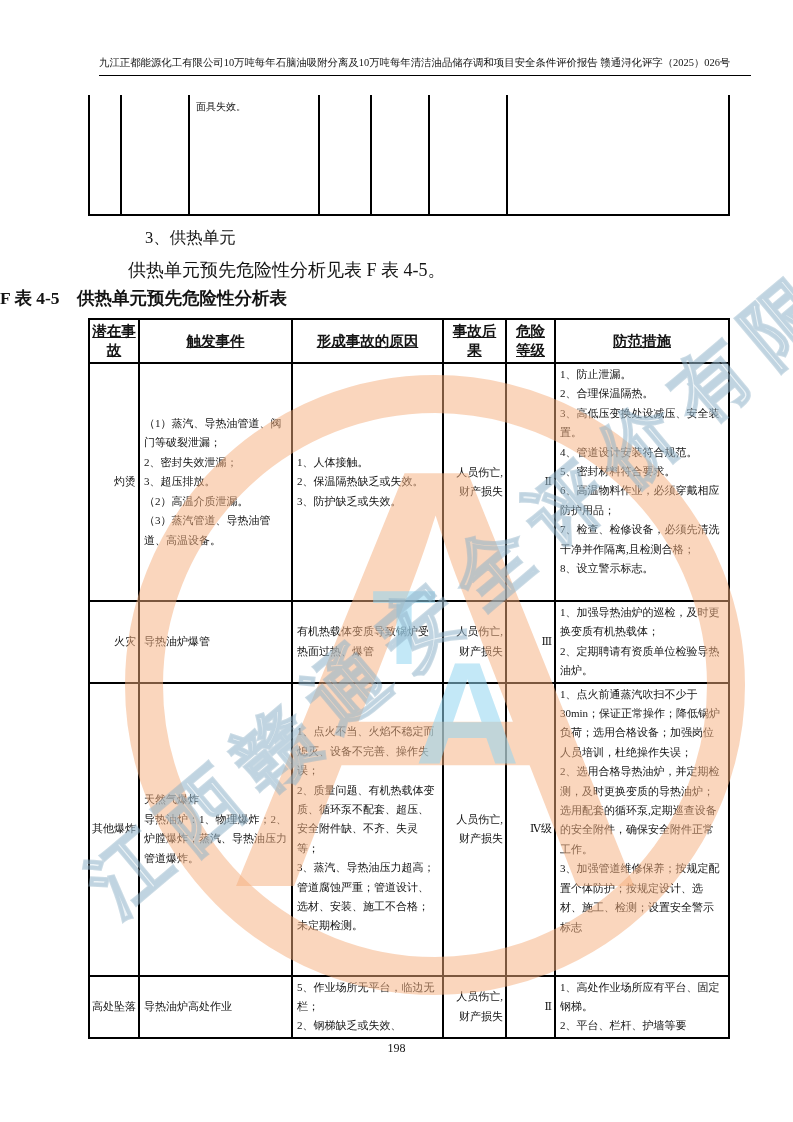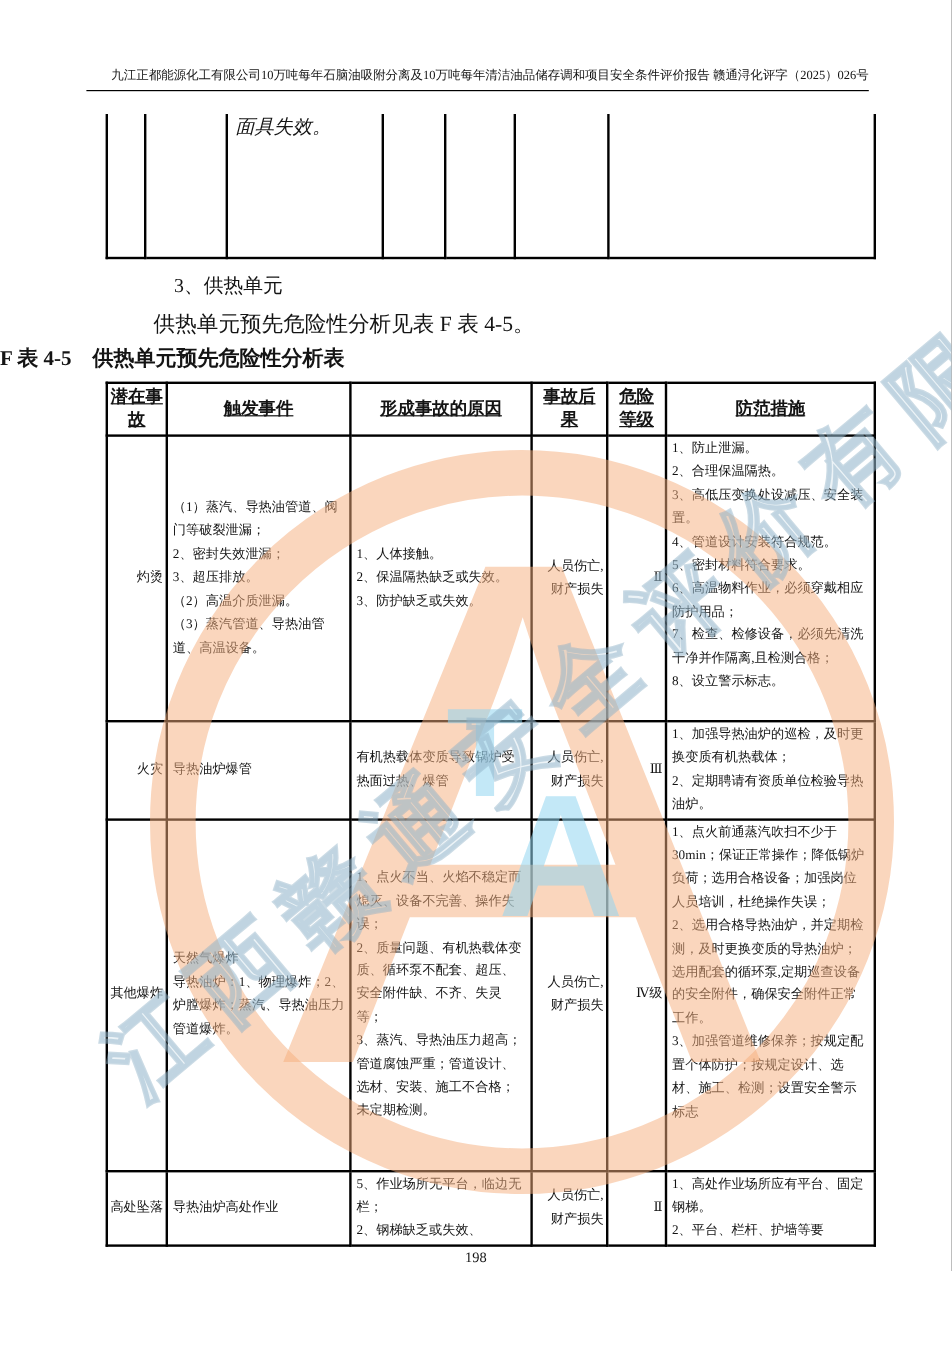--- a/index.html
+++ b/index.html
@@ -4,31 +4,31 @@
 <style>
   html,body{margin:0;padding:0;background:#888;}
   .page{
     position:relative;width:793px;height:1122px;background:#ffffff;
     margin:0 auto;overflow:hidden;
     font-family:"Liberation Serif","DejaVu Serif",serif;
     color:#141414;
   }
   
   .doc-header{
-    position:absolute;left:72px;top:56px;width:652px;
+    position:absolute;left:99px;top:56px;width:652px;
     font-size:10.4px;letter-spacing:0px;white-space:nowrap;
     border-bottom:1.5px solid #000;padding-bottom:5px;
-    text-align:right;
+    text-align:left;
   }
   
   table{border-collapse:collapse;table-layout:fixed;}
   td,th{border:2px solid #000;box-sizing:border-box;overflow:hidden;}
   .cont-table{position:absolute;left:88px;top:95px;width:640px;}
-  .cont-table td{border-top:none;vertical-align:top;font-size:16px;
-    line-height:21px;padding:1px 6px;font-style:italic;}
+  .cont-table td{border-top:none;vertical-align:top;font-size:10px;
+    line-height:21px;padding:1px 6px;}
   .cont-table tr{height:120px;}
 
   .sec-heading{position:absolute;left:145px;top:227px;font-size:16.5px;}
   .intro-para{position:absolute;left:128px;top:258px;font-size:18px;}
   .tbl-caption{position:absolute;left:0;top:286px;width:793px;
     font-size:17.5px;font-weight:bold;}
 
   .main-table{position:absolute;left:88px;top:318px;width:640px;}
   .main-table th{font-size:14.5px;line-height:19px;font-weight:bold;
     text-align:center;vertical-align:middle;padding:1px 2px;}

